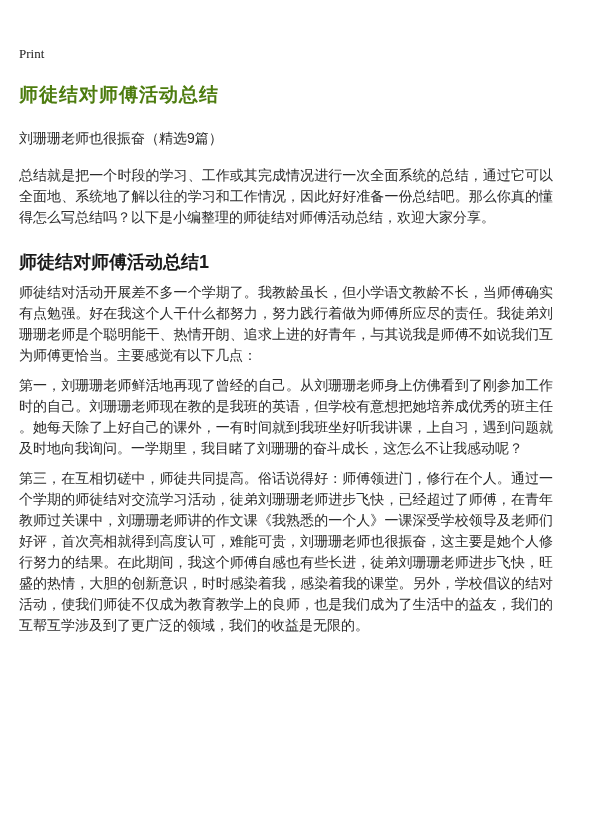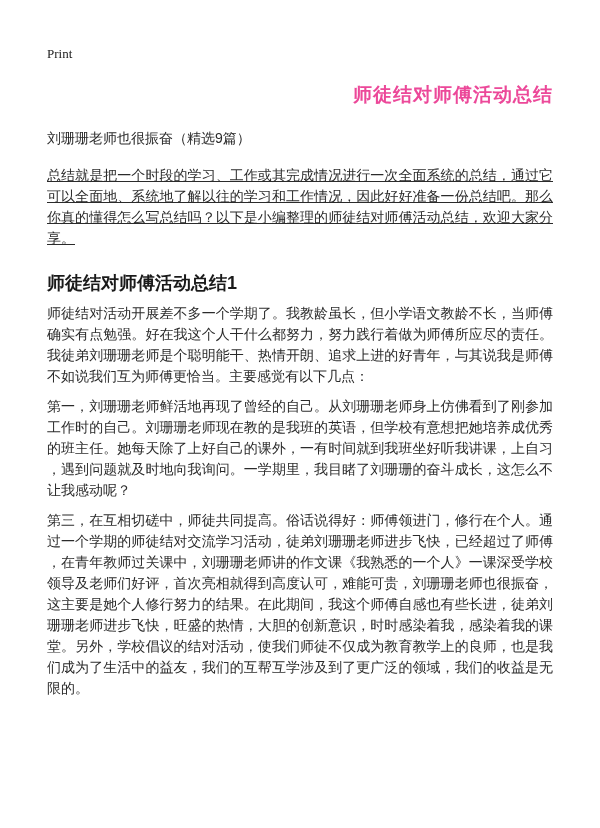--- a/index.html
+++ b/index.html
@@ -7,39 +7,39 @@
     padding: 0;
     background: #ffffff;
   }
   .page {
     position: relative;
     width: 600px;
     height: 828px;
     background: #ffffff;
     overflow: hidden;
     box-sizing: border-box;
-    padding: 44px 47px 0 47px;
+    padding: 44px 47px 0 19px;
     font-family: "Liberation Sans", sans-serif;
     color: #2b2b2b;
   }
   .print-link {
     font-family: "Liberation Serif", serif;
     font-size: 13px;
     color: #222222;
     display: inline-block;
     margin: 0 0 2px 0;
     cursor: pointer;
     text-decoration: none;
   }
   .doc-title {
     margin: 20px 0 0 0;
-    text-align: right;
+    text-align: left;
     font-size: 19px;
     font-weight: bold;
-    color: #ec4899;
+    color: #4d7c0f;
     letter-spacing: 1px;
     line-height: 1.2;
   }
   .doc-subtitle {
     margin: 21px 0 0 0;
     font-size: 14px;
     font-weight: normal;
     color: #2b2b2b;
     line-height: 21px;
   }
@@ -47,21 +47,20 @@
     margin: 9px 0 0 0;
     font-size: 14px;
     line-height: 21px;
     color: #2b2b2b;
     text-align: justify;
     word-break: break-all;
     line-break: anywhere;
   }
   .para.first {
     margin-top: 16px;
-    text-decoration: underline;
   }
   .section-heading {
     margin: 24px 0 0 0;
     font-size: 18px;
     font-weight: bold;
     color: #1a1a1a;
     line-height: 21px;
   }
 </style>
 </head>

